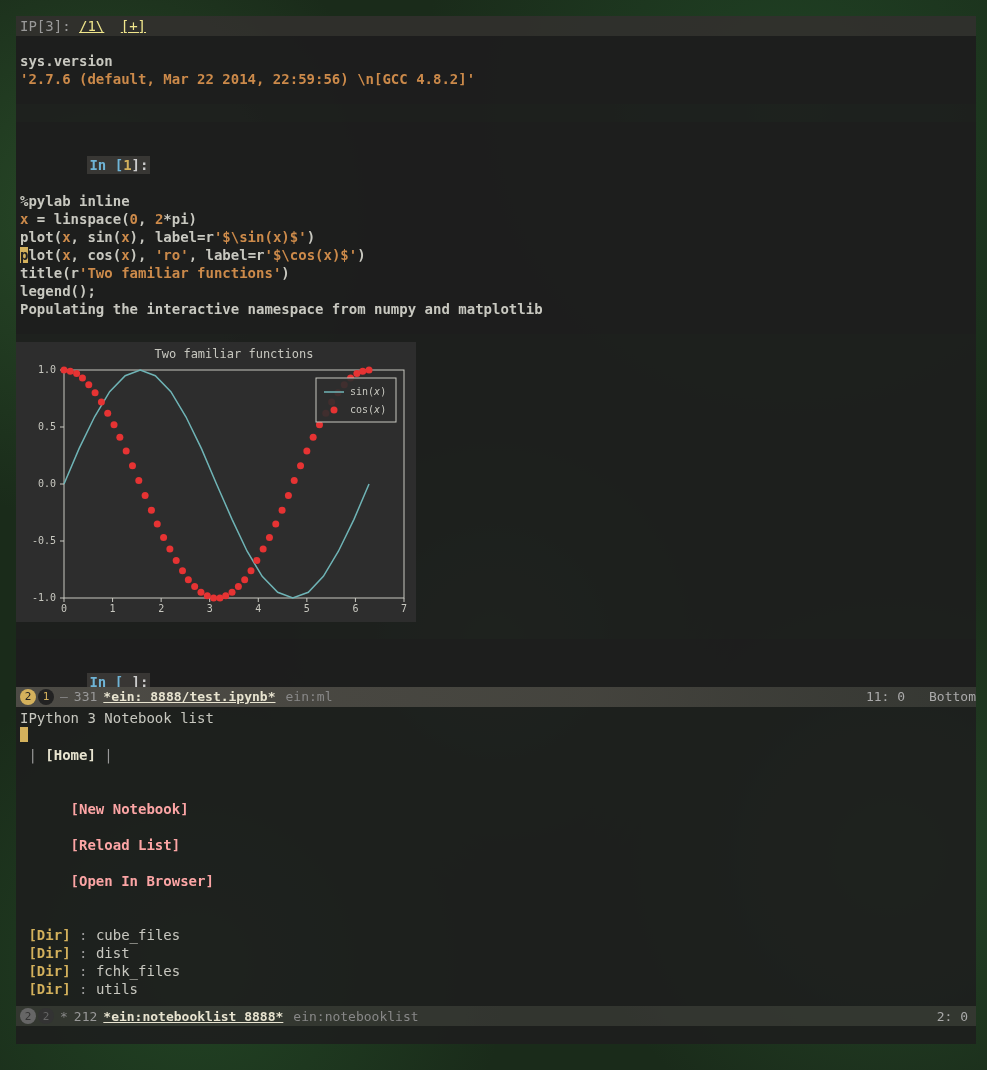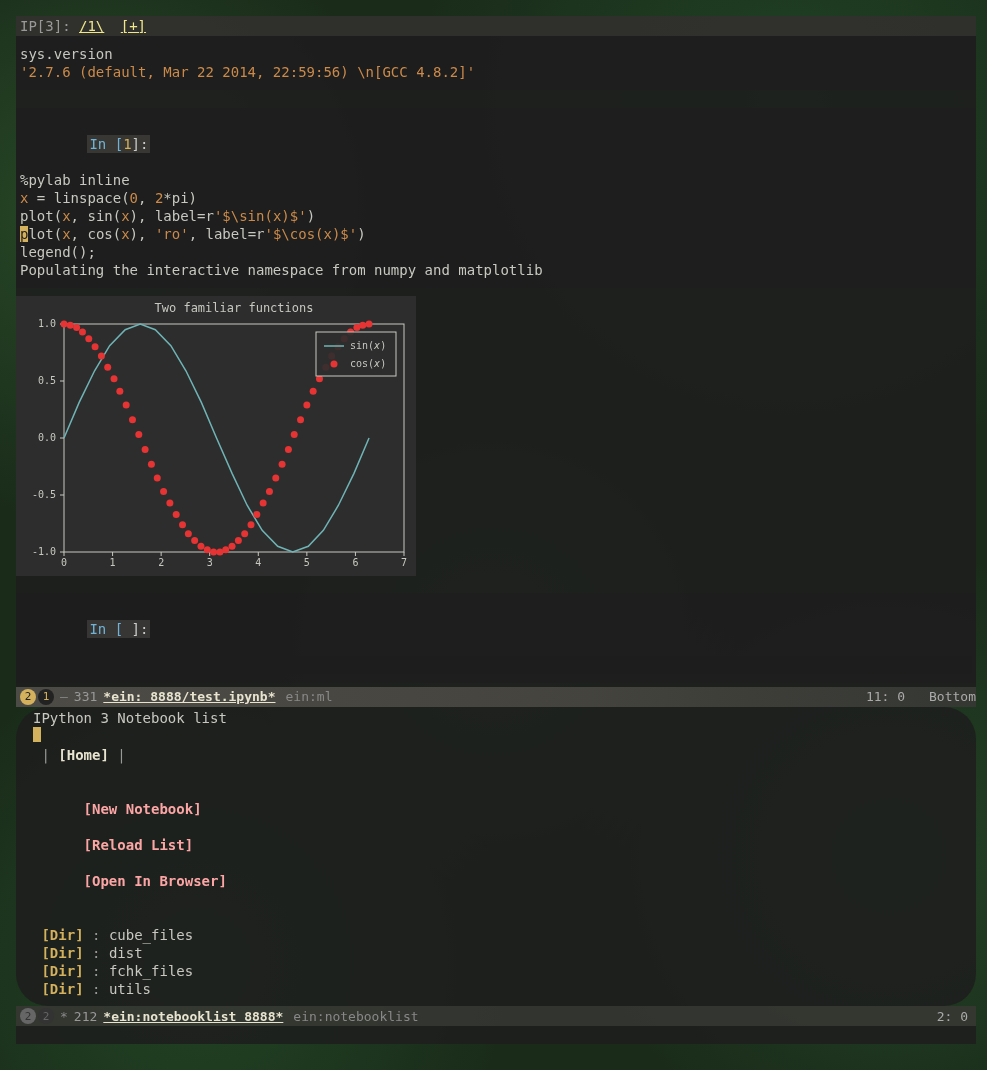--- a/index.html
+++ b/index.html
@@ -34,21 +34,21 @@
 .topbar {
   background: rgba(50,48,45,0.9);
   color: #ddd;
   padding: 1px 4px;
   height: 20px;
   line-height: 18px;
 }
 .topbar .prompt { color: #999; text-align: center; }
 .topbar .cur { color: #f0e68c; text-decoration: underline; }
 .topbar .add { color: #f0e68c; text-decoration: underline; margin-left:8px;}
-.cell-output { background: rgba(30,30,30,0.88); padding: 9px 4px; }
+.cell-output { background: rgba(30,30,30,0.88); padding: 16px 4px; font-weight: bold; }
 .cell-line { white-space: pre; line-height: 18px; }
 .inprompt {
   background: rgba(60,58,55,0.9);
   display: inline-block;
   padding: 0 2px;
 }
 .inprompt .in { color: #6fb4d6; }
 .inprompt .num { color: #d4b15c; }
 .inprompt .col { color: #ccc; }
 .code { color: #c8c8c0; }
@@ -72,21 +72,21 @@
 .ml-badge1 { background:#d4b15c; color:#222; border-radius:50%; width:16px; height:16px; display:inline-flex; align-items:center; justify-content:center; font-size:11px; margin:0 2px 0 4px;}
 .ml-badge2 { background:#222; color:#d4b15c; border-radius:50%; width:16px; height:16px; display:inline-flex; align-items:center; justify-content:center; font-size:11px; margin-right:6px;}
 .ml-badge1.off { background:#666; color:#333;}
 .ml-badge2.off { background:#333; color:#666;}
 .ml-dash { color:#888; margin-right:6px;}
 .ml-num { color:#999; margin-right:6px;}
 .ml-bufname { color:#e8e4d0; font-weight:bold;text-decoration:underline; }
 .ml-mode { color:#888; margin-left:10px;}
 .ml-right { margin-left:auto; margin-right:8px; color:#aaa; }
 .ml-bottom { margin-left:16px; color:#aaa; }
-.nblist { padding: 2px 17px; border-radius: 32px; }
+.nblist { padding: 2px 4px; }
 .nblist .title { color:#c8c8c0; }
 .nblist .curbox { background:#d4b15c; display:inline-block; width:8px; height:15px; }
 .nblist .pipe { color:#999; }
 .nblist .home { color:#e8e4d0; font-weight:bold; }
 .nblist .action { color:#fca5a5; font-weight:bold; }
 .nblist .dir { color:#d4b15c; font-weight:bold; }
 .nblist .colon { color:#999; }
 .nblist .name { color:#c8c8c0; }
 .empty-cell-body { height: 18px; background: rgba(30,30,30,0.88);}
 .spacer-dark { background: rgba(30,30,30,0.7); }
@@ -111,20 +111,21 @@
 
     
     <div class="cell-output">
       <div class="cell-line">
         <span class="inprompt"><span class="in">In [</span><span class="num">1</span><span class="col">]:</span></span>
       </div>
       <div class="cell-line code">%pylab inline</div>
       <div class="cell-line"><span class="var">x</span><span class="code"> = linspace(</span><span class="var">0</span><span class="code">, </span><span class="var">2</span><span class="code">*pi)</span></div>
       <div class="cell-line"><span class="code">plot(</span><span class="var">x</span><span class="code">, sin(</span><span class="var">x</span><span class="code">), label=r</span><span class="str">'$\sin(x)$'</span><span class="code">)</span></div>
       <div class="cell-line"><span class="cursor-hl">p</span><span class="code">lot(</span><span class="var">x</span><span class="code">, cos(</span><span class="var">x</span><span class="code">), </span><span class="str">'ro'</span><span class="code">, label=r</span><span class="str">'$\cos(x)$'</span><span class="code">)</span></div>
+      <div class="cell-line"><span class="code">title(r</span><span class="str">'Two familiar functions'</span><span class="code">)</span></div>
       <div class="cell-line code">legend();</div>
       <div class="cell-line code">Populating the interactive namespace from numpy and matplotlib</div>
     </div>
 
     
     <svg id="chart" class="chart" width="400" height="280">
         <rect x="0" y="0" width="400" height="280" fill="rgba(45,45,45,0.95)"></rect>
         <rect x="48" y="28" width="340" height="228" fill="none" stroke="#c8c8c0" stroke-width="1"></rect>
         <line x1="48" y1="256" x2="48" y2="260" stroke="#c8c8c0"></line>
         <text x="48" y="270" fill="#c8c8c0" font-size="10" text-anchor="middle">0</text>

